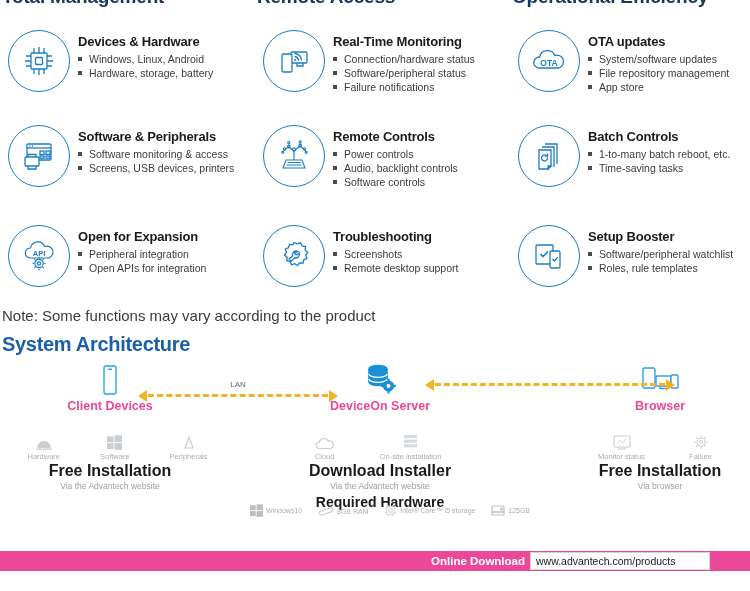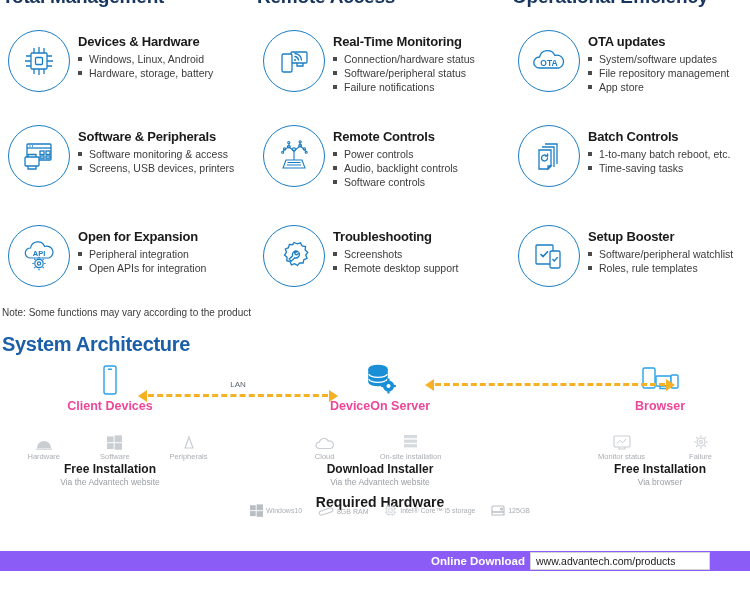--- a/index.html
+++ b/index.html
@@ -43,21 +43,21 @@
   .flist li:before{
     content:"";position:absolute;left:0;top:5px;
     width:3.5px;height:3.5px;background:#4a4a4a;
   }
   .row1{height:95px;}
   .row2{height:100px;}
   .row3{height:78px;}
 
   .note{
     position:absolute;top:307px;left:2px;
-    font-size:10px;color:#3b3b3b;
+    font-size:15px;color:#3b3b3b;
   }
 
   
   .sa-title{
     position:absolute;top:333px;left:2px;
     font-size:20px;font-weight:bold;color:#1a5fa8;letter-spacing:-.3px;
   }
   .arch{position:absolute;top:362px;left:0;width:750px;height:170px;}
 
   
@@ -93,37 +93,37 @@
   .subrow{position:absolute;display:flex;justify-content:center;}
   .subitem{text-align:center;width:auto;}
   .subitem .si{height:18px;display:flex;align-items:flex-end;justify-content:center;}
   .subitem .sl{font-size:7.5px;color:#a9aeb3;margin-top:2px;white-space:nowrap;}
 
   .sr-client{left:10px;top:70px;width:215px;gap:40px;}
   .sr-server{left:270px;top:70px;width:215px;gap:44px;}
   .sr-browser{left:575px;top:70px;width:160px;gap:44px;}
 
   .cap{position:absolute;text-align:center;}
-  .cap .t{font-size:12px;font-weight:bold;color:#1a1a1a;}
+  .cap .t{font-size:16px;font-weight:bold;color:#1a1a1a;}
   .cap .s{font-size:8.5px;color:#9aa0a6;margin-top:1px;}
   .cap-client{left:30px;top:100px;width:160px;}
   .cap-server{left:290px;top:100px;width:180px;}
   .cap-browser{left:590px;top:100px;width:140px;}
 
   .cap-req{position:absolute;left:290px;top:132px;width:180px;text-align:center;}
   .cap-req .t{font-size:14px;font-weight:bold;color:#1a1a1a;}
 
   .reqrow{position:absolute;left:250px;top:142px;width:280px;display:flex;justify-content:space-between;align-items:flex-end;}
   .reqitem{display:flex;align-items:center;gap:3px;}
   .reqitem .rl{font-size:7px;color:#a9aeb3;white-space:nowrap;}
 
   
   .footer{
     position:absolute;left:0;top:551px;width:750px;height:20px;
-    background:#8b5cf6;display:flex;align-items:center;justify-content:flex-end;
+    background:#ec4899;display:flex;align-items:center;justify-content:flex-end;
   }
   .footer .fl{
     color:#ffffff;font-size:11.5px;font-weight:bold;margin-right:5px;
   }
   .footer .fu{
     background:#ffffff;color:#1a1a1a;font-size:10.5px;
     padding:2px 5px;width:180px;box-sizing:border-box;
     margin-right:40px;border:1px solid #d4d4d4;
   }
 

